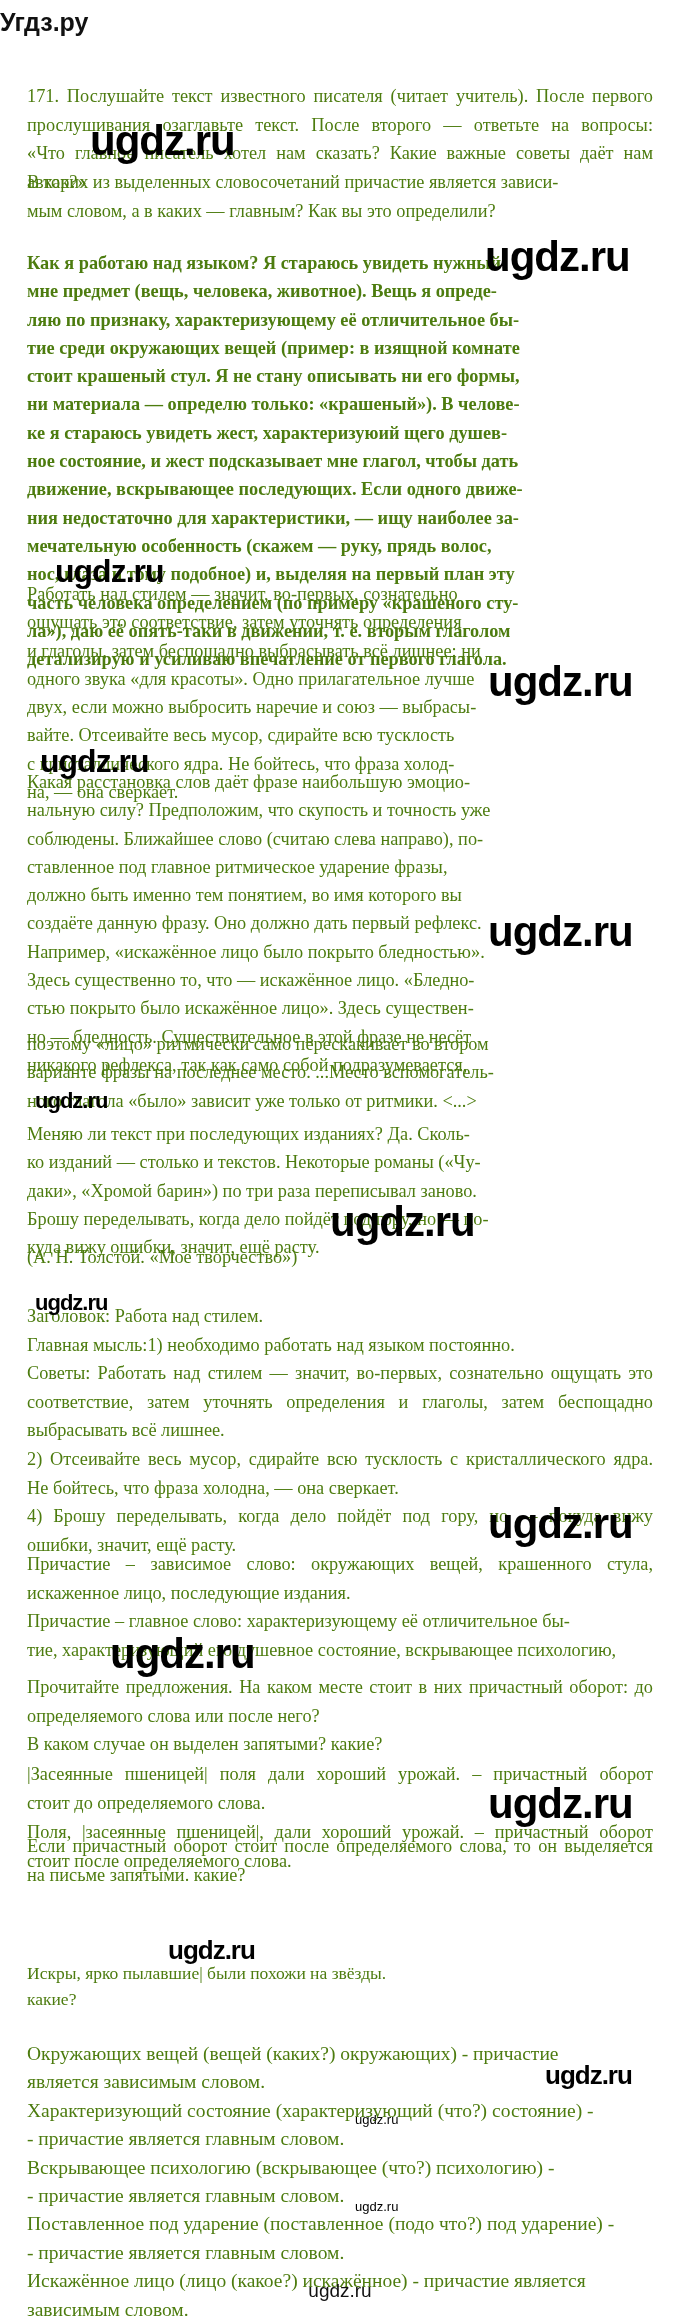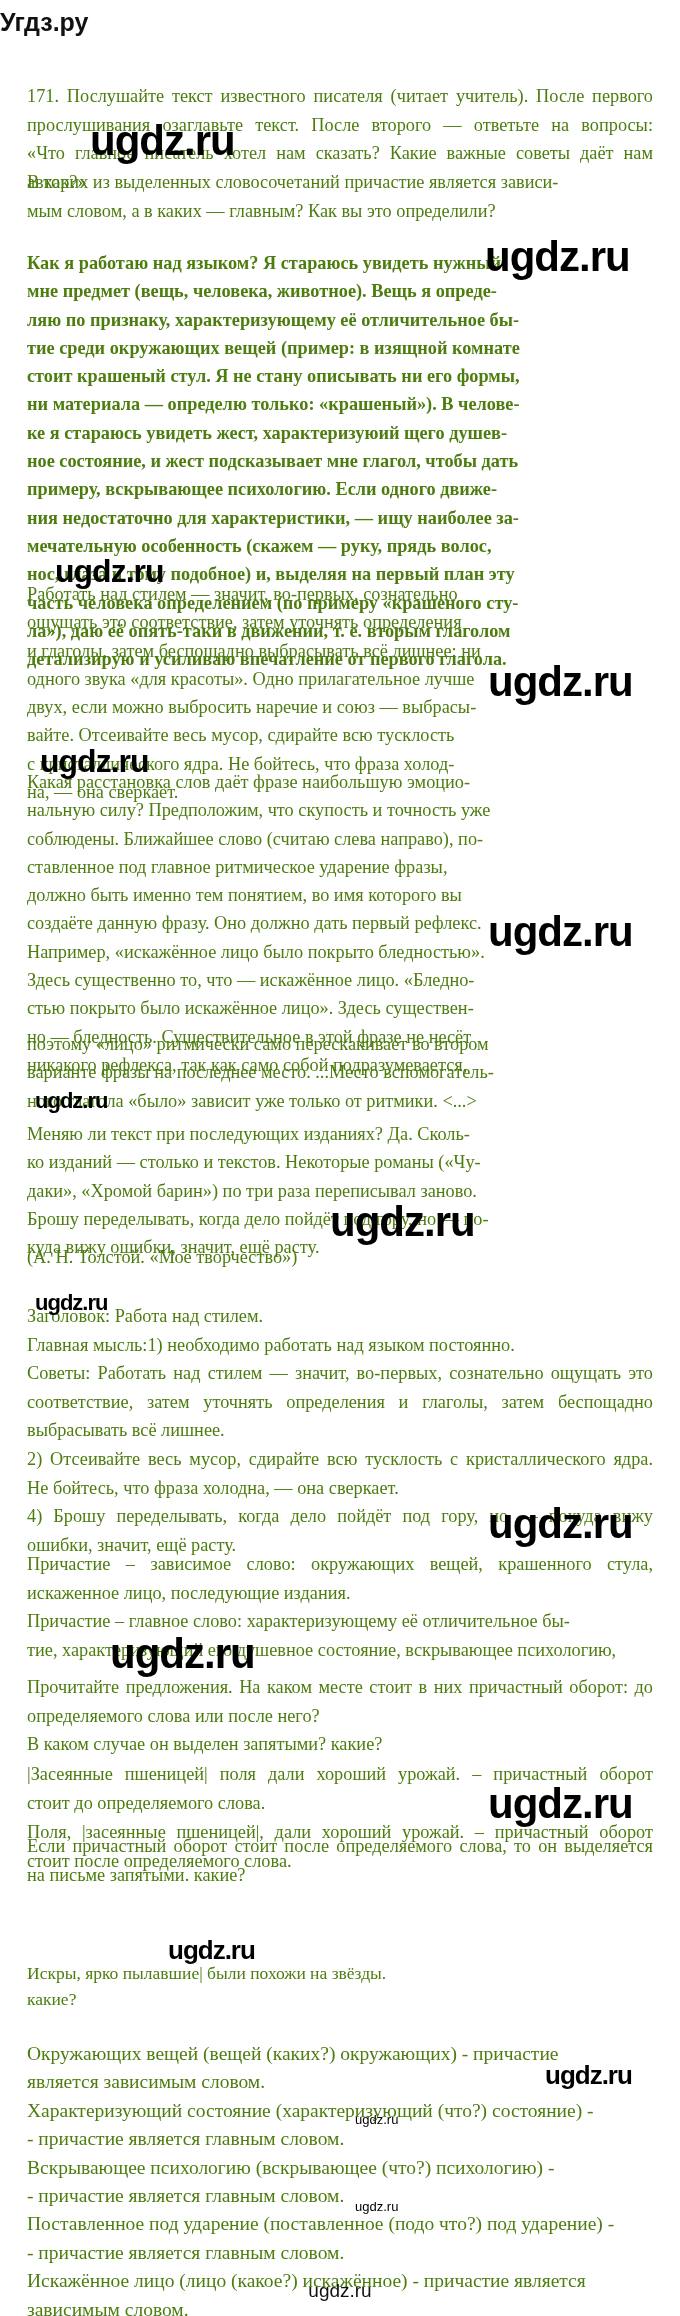--- a/index.html
+++ b/index.html
@@ -68,21 +68,21 @@
 
 <div class="block" style="top:249px; width:480px; line-height:28.3px;font-weight:bold;">
   <span class="line">Как я работаю над языком? Я стараюсь увидеть нужный</span>
   <span class="line">мне предмет (вещь, человека, животное). Вещь я опреде-</span>
   <span class="line">ляю по признаку, характеризующему её отличительное бы-</span>
   <span class="line">тие среди окружающих вещей (пример: в изящной комнате</span>
   <span class="line">стоит крашеный стул. Я не стану описывать ни его формы,</span>
   <span class="line">ни материала — определю только: «крашеный»). В челове-</span>
   <span class="line">ке я стараюсь увидеть жест, характеризуюий щего душев-</span>
   <span class="line">ное состояние, и жест подсказывает мне глагол, чтобы дать</span>
-  <span class="line">примеру, вскрывающее психологию. Если одного движе-</span>
+  <span class="line">движение, вскрывающее последующих. Если одного движе-</span>
   <span class="line">ния недостаточно для характеристики, — ищу наиболее за-</span>
   <span class="line">мечательную особенность (скажем — руку, прядь волос,</span>
   <span class="line">нос, глаза и тому подобное) и, выделяя на первый план эту</span>
   <span class="line">часть человека определением (по примеру «крашеного сту-</span>
   <span class="line">ла»), даю её опять-таки в движении, т. е. вторым глаголом</span>
   <span class="line">детализирую и усиливаю впечатление от первого глагола.</span>
 </div>
 
 <div class="block" style="top:580px; width:480px; line-height:28.3px;">
   <span class="line">Работать над стилем — значит, во-первых, сознательно</span>

